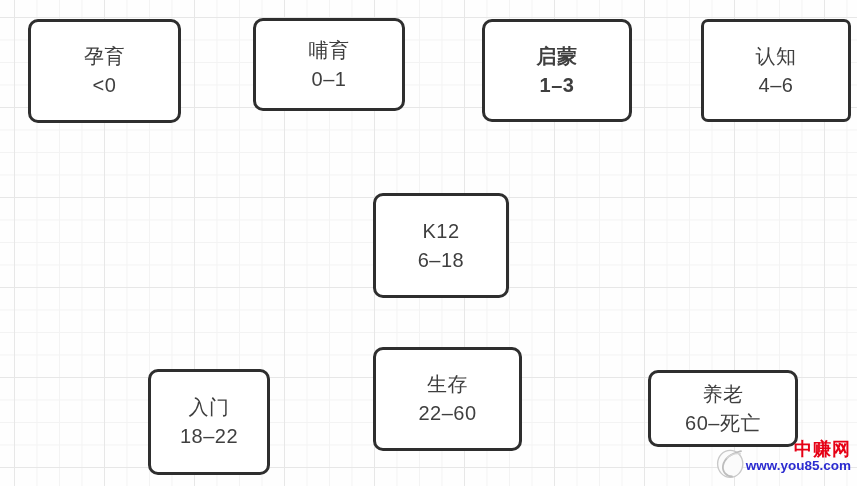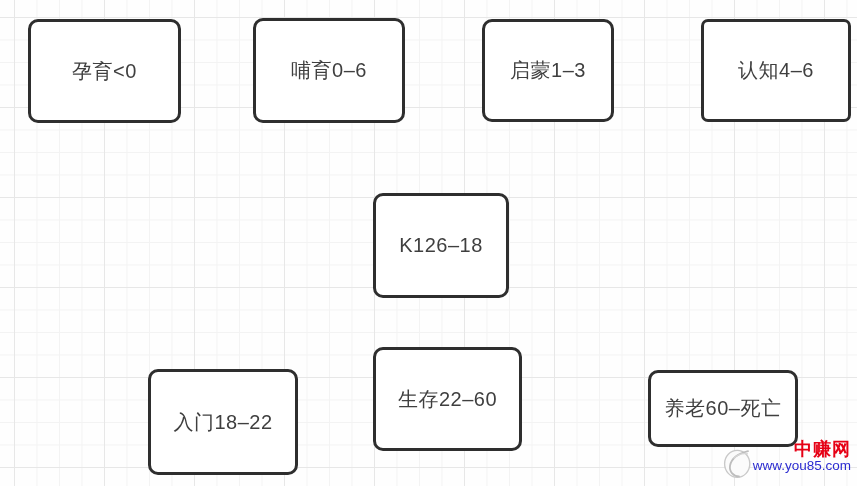--- a/index.html
+++ b/index.html
@@ -23,21 +23,21 @@
     background-size: 90px 90px, 90px 90px, 22.5px 22.5px, 22.5px 22.5px;
     background-position: 14px 17px, 14px 17px, 14px 17px, 14px 17px;
   }
   .stage-box {
     position: absolute;
     box-sizing: border-box;
     background: #ffffff;
     border: 3px solid #2e2e2e;
     border-radius: 10px;
     display: flex;
-    flex-direction: row;
+    flex-direction: column;
     align-items: center;
     justify-content: center;
     text-align: center;
     color: #3f3f3f;
     font-size: 20px;
     line-height: 29px;
     letter-spacing: 0.5px;
   }
   .watermark {
     position: absolute;
@@ -58,55 +58,55 @@
     align-items: flex-end;
   }
   .watermark-name {
     font-size: 18px;
     font-weight: bold;
     line-height: 19px;
     letter-spacing: 1px;
   }
   .watermark-url {
     font-size: 13.5px;
-    font-weight: normal;
+    font-weight: bold;
     line-height: 14px;
   }
 </style>
 </head>
 <body>
 
 <div class="canvas">
 
   <div class="stage-box" style="left:28px; top:19px; width:153px; height:104px;">
     <div>孕育</div>
     <div>&lt;0</div>
   </div>
 
-  <div class="stage-box" style="left:253px; top:18px; width:152px; height:105px;">
+  <div class="stage-box" style="left:253px; top:18px; width:152px; height:93px;">
     <div>哺育</div>
-    <div>0–6</div>
+    <div>0–1</div>
   </div>
 
-  <div class="stage-box" style="left:482px; top:19px; width:132px; height:103px;">
+  <div class="stage-box" style="left:482px; top:19px; width:150px; height:103px;font-weight:bold;">
     <div>启蒙</div>
     <div>1–3</div>
   </div>
 
   <div class="stage-box" style="left:701px; top:19px; width:150px; height:103px;border-radius:7px;">
     <div>认知</div>
     <div>4–6</div>
   </div>
 
   <div class="stage-box" style="left:373px; top:193px; width:136px; height:105px;">
     <div>K12</div>
     <div>6–18</div>
   </div>
 
-  <div class="stage-box" style="left:148px; top:369px; width:150px; height:106px;">
+  <div class="stage-box" style="left:148px; top:369px; width:122px; height:106px;">
     <div>入门</div>
     <div>18–22</div>
   </div>
 
   <div class="stage-box" style="left:373px; top:347px; width:149px; height:104px;">
     <div>生存</div>
     <div>22–60</div>
   </div>
 
   <div class="stage-box" style="left:600px; top:370px; width:150px; height:77px;margin-left:48px;">

